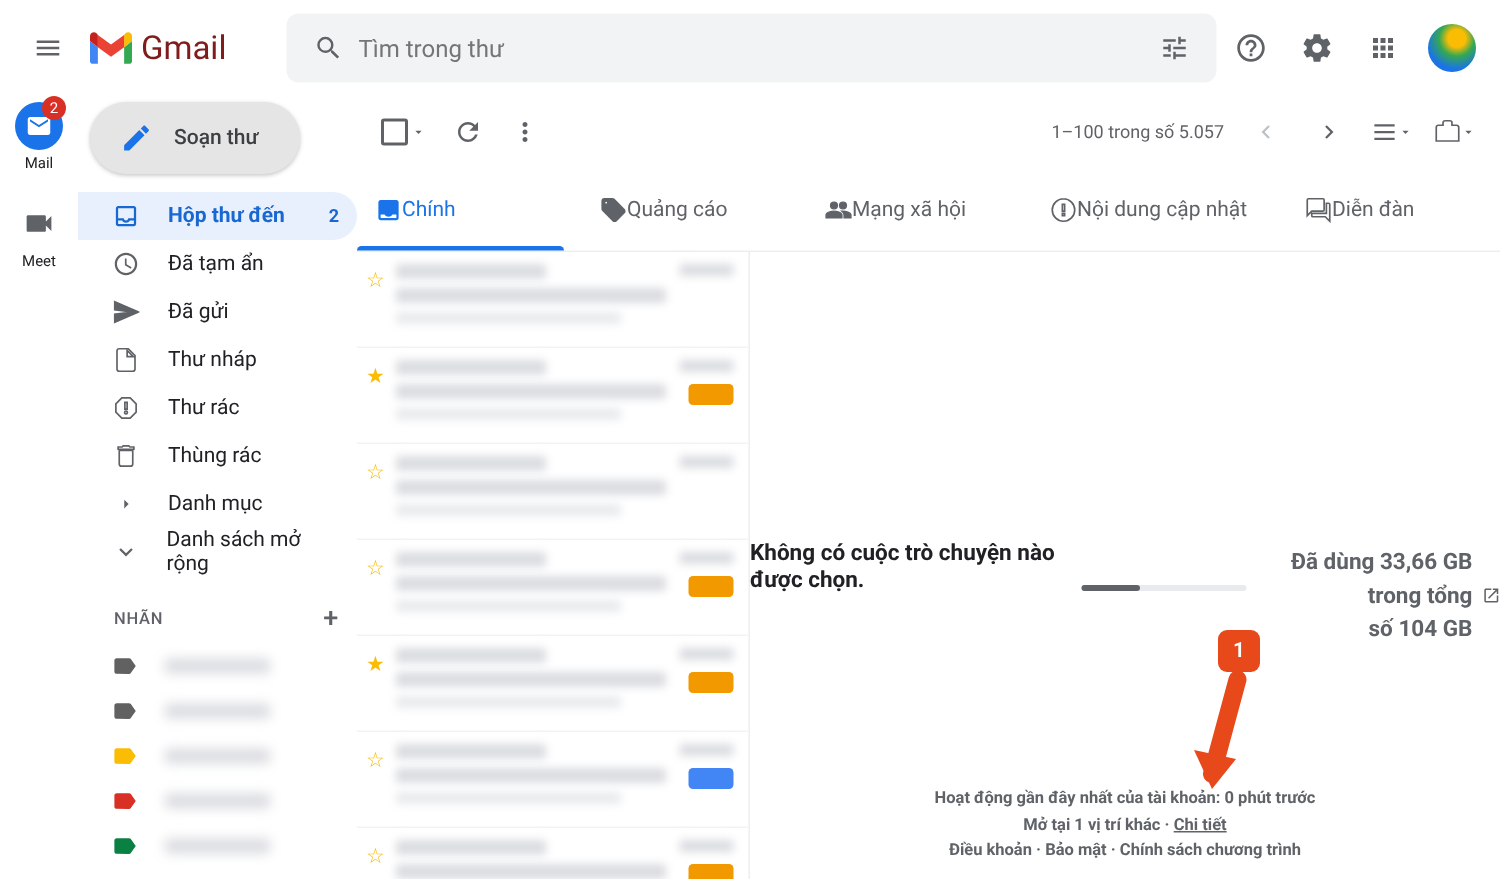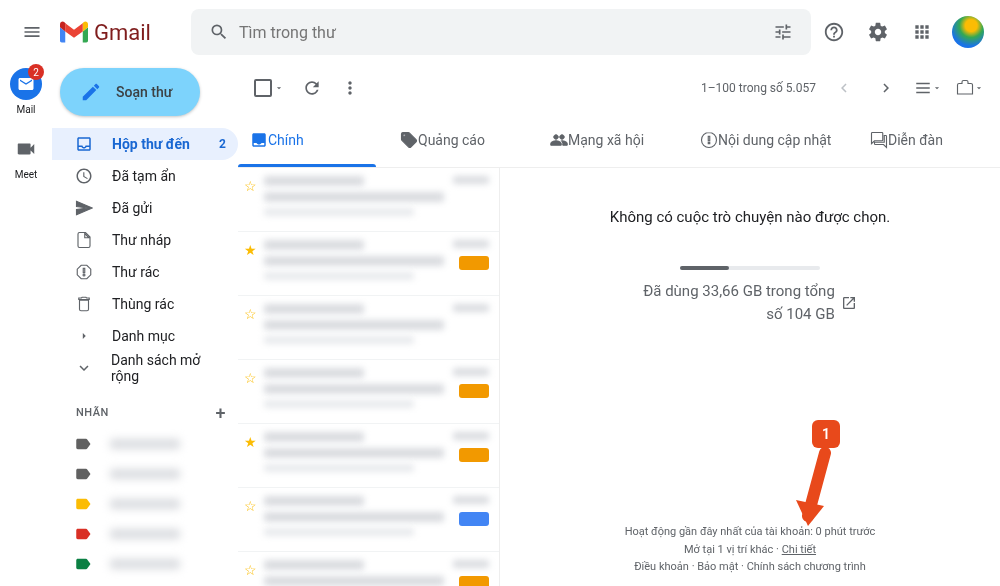--- a/index.html
+++ b/index.html
@@ -22,21 +22,21 @@
 
 .leftrail { position: absolute; left: 0; top: 64px; width: 52px; height: calc(100% - 64px); display: flex; flex-direction: column; align-items: center; padding-top: 4px; gap: 18px; border-right: 0; }
 .rail-item { display: flex; flex-direction: column; align-items: center; gap: 4px; cursor: pointer; position: relative; }
 .rail-icon { width: 32px; height: 32px; display: flex; align-items: center; justify-content: center; }
 .rail-label { font-size: 10px; color: #202124; }
 .rail-badge { position: absolute; top: -4px; right: -2px; background: #d93025; color: #fff; font-size: 10px; border-radius: 50%; width: 16px; height: 16px; display: flex; align-items: center; justify-content: center; }
 .rail-mail { background: #1a73e8; border-radius: 50%; }
 
 
 .sidebar { position: absolute; left: 52px; top: 64px; width: 186px; height: calc(100% - 64px); overflow-y: auto; padding-right: 0; }
-.compose { margin: 4px 0 12px 8px; height: 48px; width: 140px; border-radius: 24px; box-shadow: 0 1px 3px rgba(60,64,67,.3); display: flex; align-items: center; padding: 0 20px; gap: 14px; cursor: pointer; background: #7dd3fc; }
+.compose { margin: 4px 0 12px 8px; height: 48px; width: 140px; border-radius: 24px; box-shadow: 0 1px 3px rgba(60,64,67,.3); display: flex; align-items: center; padding: 0 20px; gap: 14px; cursor: pointer; background: #e5e5e5; }
 .compose-text { font-size: 14px; color: #3c4043; font-weight: 500; }
 .nav-item { height: 32px; display: flex; align-items: center; padding: 0 12px 0 22px; border-radius: 0 16px 16px 0; cursor: pointer; font-size: 14px; color: #202124; gap: 18px; }
 .nav-item.active { background: #e8f0fe; color: #1967d2; font-weight: 700; }
 .nav-item .count { margin-left: auto; font-size: 12px; }
 .nav-item.active .count { color: #1967d2; }
 .nav-icon { width: 20px; display: flex; justify-content: center; }
 .labels-hdr { font-size: 11px; color: #5f6368; font-weight: 500; padding: 18px 12px 6px 24px; display: flex; align-items: center; justify-content: space-between; letter-spacing: 0.5px; }
 .labels-hdr .plus { font-size: 18px; cursor: pointer; color: #5f6368; }
 .label-item { height: 30px; display: flex; align-items: center; padding: 0 12px 0 22px; gap: 18px; cursor: pointer; }
 .label-text { filter: blur(4px); background: #dadce0; height: 10px; width: 70px; border-radius: 2px; }
@@ -63,21 +63,21 @@
 .thread { height: 64px; border-bottom: 1px solid #f1f3f4; padding: 8px 10px; position: relative; }
 .th-star { position: absolute; left: 6px; top: 10px; color: #fbbc04; font-size: 14px; }
 .th-blur1 { position: absolute; left: 26px; top: 8px; width: 100px; height: 10px; background: #dadce0; filter: blur(3px); border-radius: 2px; }
 .th-blur2 { position: absolute; left: 26px; top: 24px; width: 180px; height: 10px; background: #dadce0; filter: blur(3px); border-radius: 2px; }
 .th-blur3 { position: absolute; left: 26px; top: 40px; width: 150px; height: 8px; background: #e8eaed; filter: blur(3px); border-radius: 2px; }
 .th-date { position: absolute; right: 10px; top: 8px; width: 36px; height: 8px; background: #dadce0; filter: blur(3px); border-radius: 2px; }
 .th-badge { position: absolute; right: 10px; top: 24px; width: 30px; height: 14px; border-radius: 3px; }
 .badge-orange { background: #f29900; }
 .badge-blue { background: #4285f4; }
 
-.preview { flex: 1; display: flex; flex-direction: column; align-items: center; padding-top: 40px; position: relative; }
+.preview { flex: 1; display: flex; flex-direction: row; align-items: center; padding-top: 40px; position: relative; font-weight: bold; }
 .empty-msg { font-size: 15px; color: #202124; margin-bottom: 40px; }
 .storage-bar { width: 140px; height: 4px; background: #e8eaed; border-radius: 2px; margin-bottom: 10px; position: relative; }
 .storage-fill { width: 35%; height: 100%; background: #5f6368; border-radius: 2px; }
 .storage-text { font-size: 15px; color: #5f6368; text-align: right; line-height: 1.5; display: flex; align-items: center; gap: 6px; }
 .open-icon { width: 16px; height: 16px; cursor: pointer; }
 
 .footer { position: absolute; bottom: 10px; left: 0; right: 0; text-align: center; font-size: 11px; color: #5f6368; line-height: 1.6; }
 .footer a { color: #5f6368; text-decoration: underline; cursor: pointer; }
 .dot::before { content: ' · '; }
 

